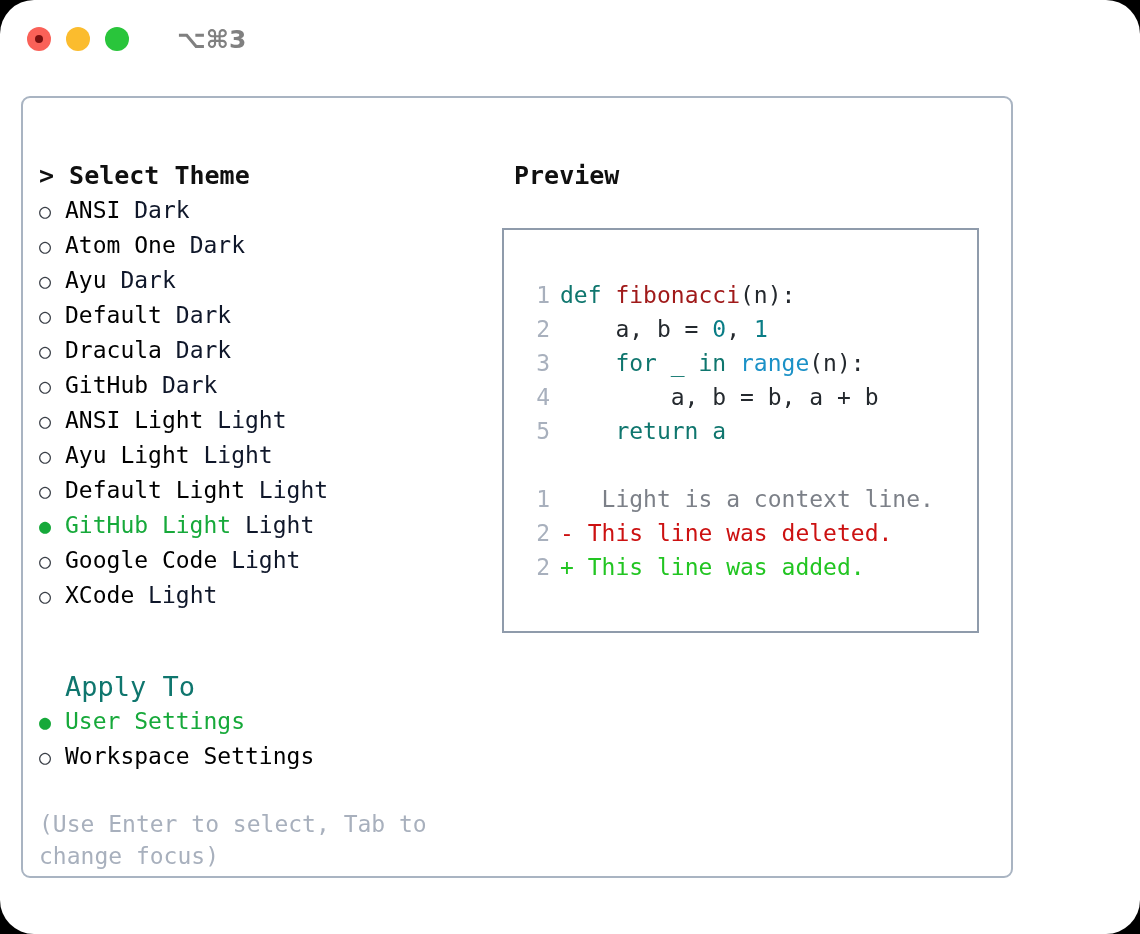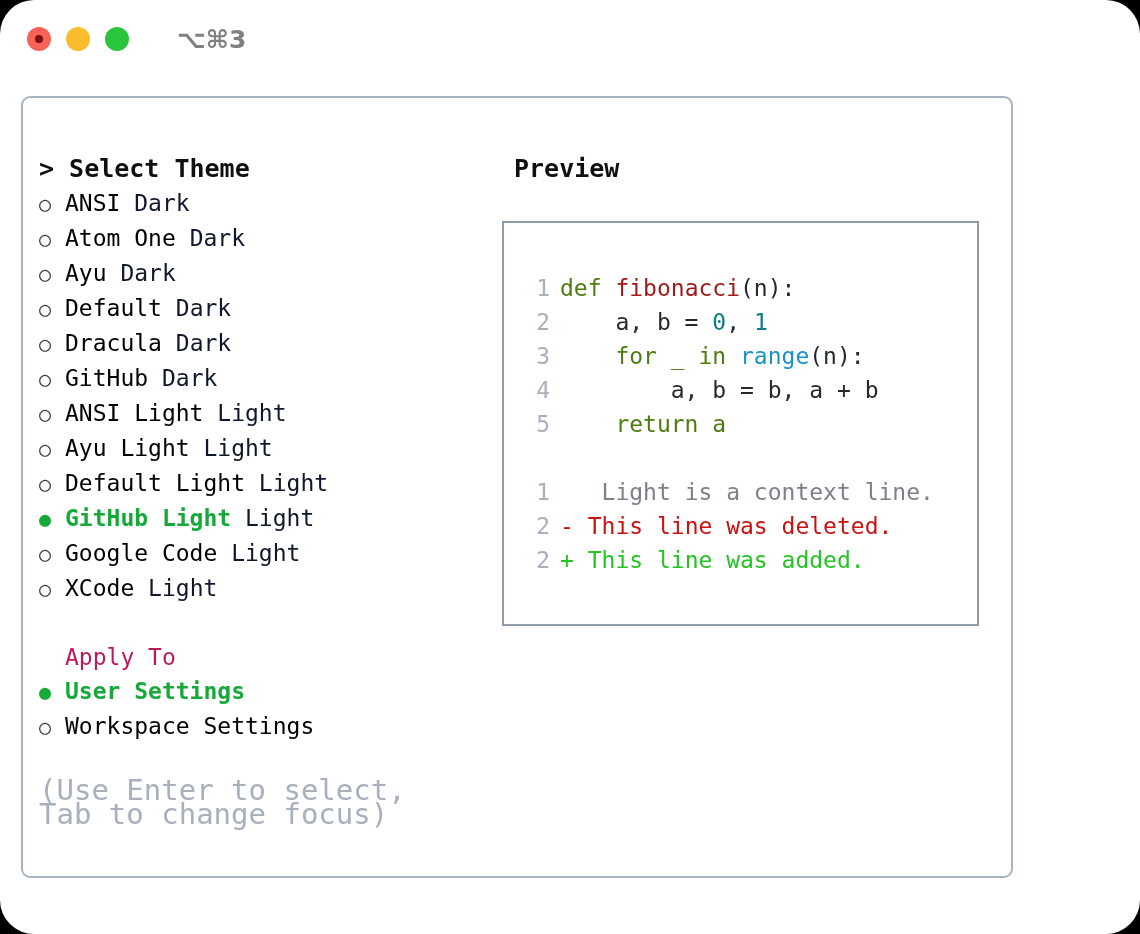--- a/index.html
+++ b/index.html
@@ -80,21 +80,21 @@
     width: 992px;
     height: 782px;
     border: 2px solid #a9b4c2;
     border-radius: 9px;
     box-sizing: border-box;
     background: #ffffff;
   }
 
   .cols {
     position: absolute;
-    left: 0; top: 5px;
+    left: 0; top: 12px;
     width: 100%; height: 100%; padding-left: 20px;
   }
 
   
   .left-col {
     position: absolute;
     left: 16px;
     top: 49px;
     width: 440px;
   }
@@ -117,37 +117,38 @@
   }
   .marker {
     width: 26px;
     flex: 0 0 26px;
     font-size: 20px;
     color: #3a3f47;
     line-height: 34px;
   }
   .marker.sel { color: #16a93a; }
   .opt-label { color: #000000; }
-  .opt-row.selected .opt-label { color: #16a93a; font-weight: bold; }
+  .opt-row.selected .opt-label { color: #16a93a; }
   .opt-variant { color: #0f172a; }
 
   .section-label {
-    font-size: 23px;
-    line-height: 34px;
-    color: #be185d;
+    font-size: 27px;
+    line-height: 34px;
+    color: #0f766e;
     padding-left: 26px;
     white-space: pre;
+    margin-top: 23px;
   }
 
   .spacer-lg { height: 34px; }
 
   .hint {
     margin-top: 34px;
-    font-size: 29px;
-    line-height: 24px;
+    font-size: 23px;
+    line-height: 32px;
     color: #a8b0bd;
     width: 400px;
   }
 
   
   .right-col {
     position: absolute;
     left: 479px;
     top: 49px;
     width: 490px;
@@ -179,21 +180,21 @@
     white-space: pre;
   }
   .lineno {
     flex: 0 0 46px;
     text-align: right;
     color: #a8b0bd;
     padding-right: 10px;
   }
   .code-text { color: #24292e; }
 
-  .tok-kw      { color: #4d7c0f; }
+  .tok-kw      { color: #0f766e; }
   .tok-fn      { color: #a01a1a; }
   .tok-num     { color: #0a7d86; }
   .tok-builtin { color: #1b91c7; }
   .tok-plain   { color: #24292e; }
 
   .blankline { height: 34px; }
 
   .diff-ctx { color: #7c8088; }
   .diff-del { color: #cc1111; }
   .diff-add { color: #22c522; }

